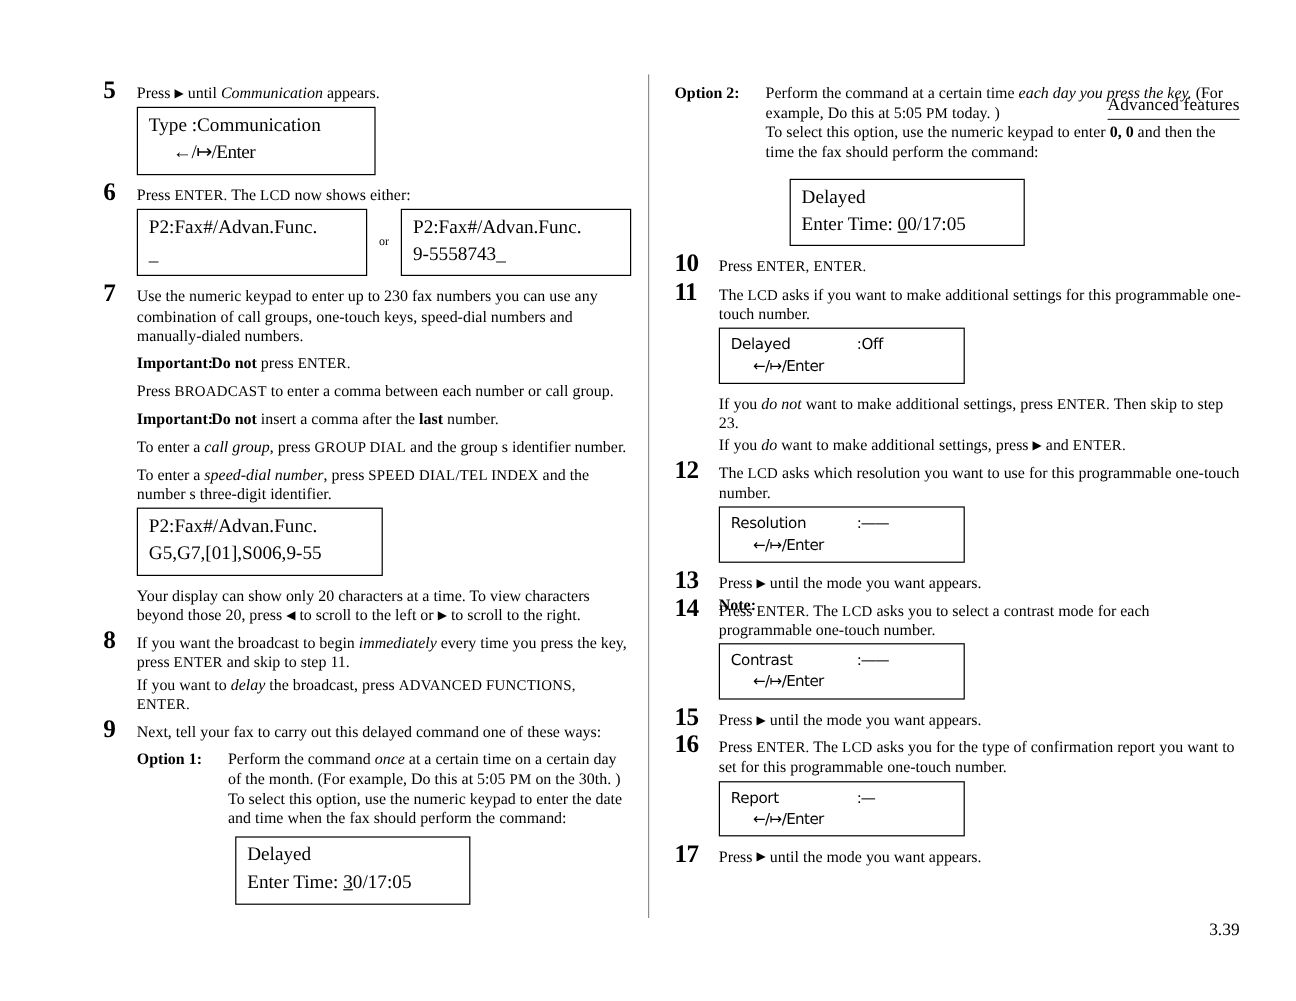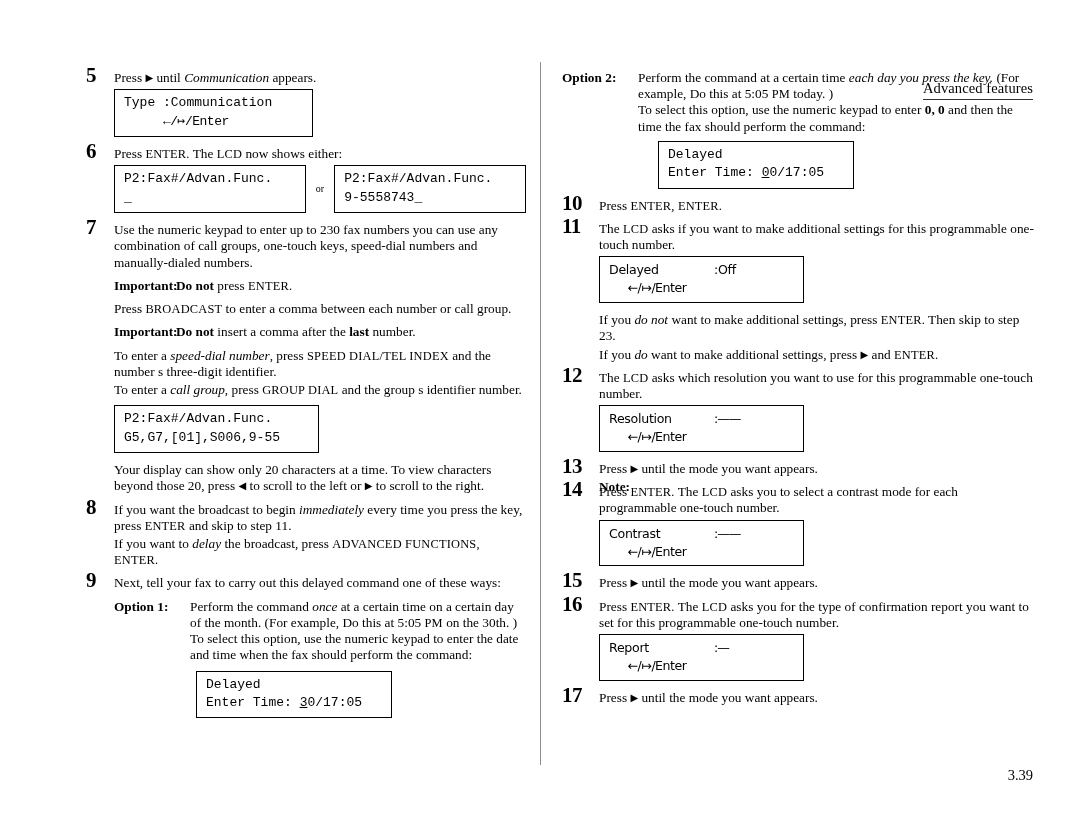--- a/index.html
+++ b/index.html
@@ -111,22 +111,22 @@
   .hang > .txt { display: block; }
 
   .hang.important > .txt { margin-left: 62px; }
   .hang.option    > .txt { margin-left: 76px; }
   .hang.note      > .txt { margin-left: 45px; }
 
   
   .lcd {
     border: 1.6px solid #000;
     background: #fff;
-    font-family: Liberation Mono, monospace;
-    font-size: 13px;
+    font-family: Liberation Serif, serif;
+    font-size: 16px;
     line-height: 1.42;
     padding: 4px 9px 5px 9px;
     white-space: pre;
     display: inline-block;
     box-sizing: border-box;
   }
   .lcd .u { text-decoration: underline; }
   .lcd-row2 { display: block; }
   .lcd-arrows {
     letter-spacing: -0.5px;
@@ -209,23 +209,23 @@
           <span class="txt"><span class="bd">Do not</span><span> press </span><span class="sc">ENTER.</span></span>
         </div>
 
         <p class="para"><span>Press </span><span class="sc">BROADCAST</span><span> to enter a comma between each number or call group.</span></p>
 
         <div class="hang important">
           <span class="lbl">Important:</span>
           <span class="txt"><span class="bd">Do not</span><span> insert a comma after the </span><span class="bd">last</span><span> number.</span></span>
         </div>
 
+        <p class="para"><span>To enter a </span><span class="it">call group</span><span>, press </span><span class="sc">GROUP DIAL</span><span> and the group s identifier number.</span></p>
+
         <p class="para tight"><span>To enter a </span><span class="it">speed-dial number</span><span>, press </span><span class="sc">SPEED DIAL/TEL INDEX</span><span> and the number s three-digit identifier.</span></p>
-
-        <p class="para"><span>To enter a </span><span class="it">call group</span><span>, press </span><span class="sc">GROUP DIAL</span><span> and the group s identifier number.</span></p>
 
         <div class="lcd-wrap">
           <div class="lcd w-box-b"><span>P2:Fax#/Advan.Func.</span><span class="lcd-row2">G5,G7,[01],S006,9-55</span></div>
         </div>
 
         <p class="para"><span>Your display can show only 20 characters at a time. To view characters beyond those 20, press </span><span class="arr">◀</span><span> to scroll to the left or </span><span class="arr">▶</span><span> to scroll to the right.</span></p>
       </div>
     </div>
 
     <div class="step">
@@ -249,21 +249,21 @@
         <div class="lcd-wrap indent2">
           <div class="lcd w-box-c"><span>Delayed</span><span class="lcd-row2"><span>Enter Time: </span><span class="u">3</span><span>0/17:05</span></span></div>
         </div>
       </div>
     </div>
 
   </div>
 
   <div class="col col-right">
 
-    <div class="hang option" style="margin-left:0; margin-bottom:6px;">
+    <div class="hang option" style="margin-left:0; margin-bottom:14px;">
       <span class="lbl">Option 2:</span>
       <span class="txt"><span>Perform the command at a certain time </span><span class="it">each day you press the key.</span><span> (For example,  Do this at 5:05 </span><span class="sc-plain">PM</span><span> today. )</span><br><span>To select this option, use the numeric keypad to enter </span><span class="bd">0, 0</span><span> and then the time the fax should perform the command:</span></span>
     </div>
 
     <div class="lcd-wrap indent">
       <div class="lcd w-box-c"><span>Delayed</span><span class="lcd-row2"><span>Enter Time: </span><span class="u">0</span><span>0/17:05</span></span></div>
     </div>
 
     <div class="step">
       <div class="step-num wide">10</div>

